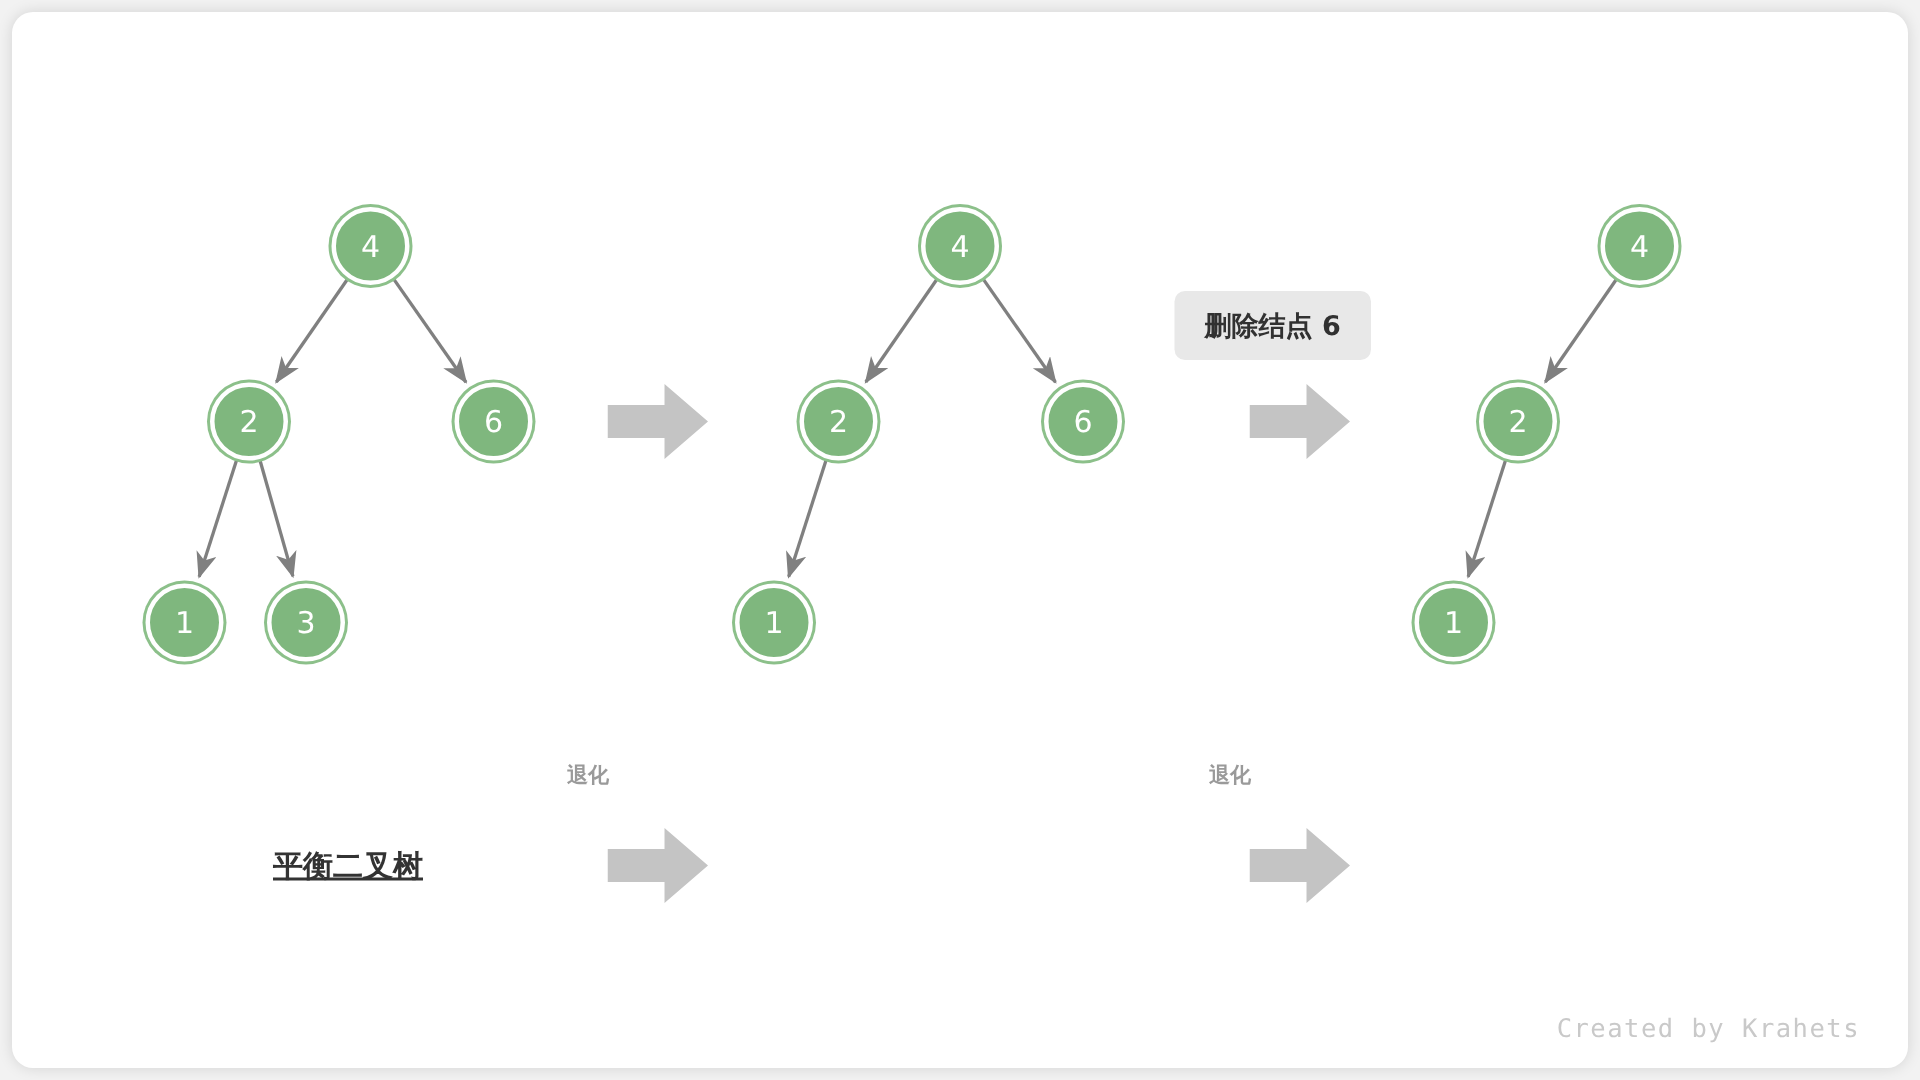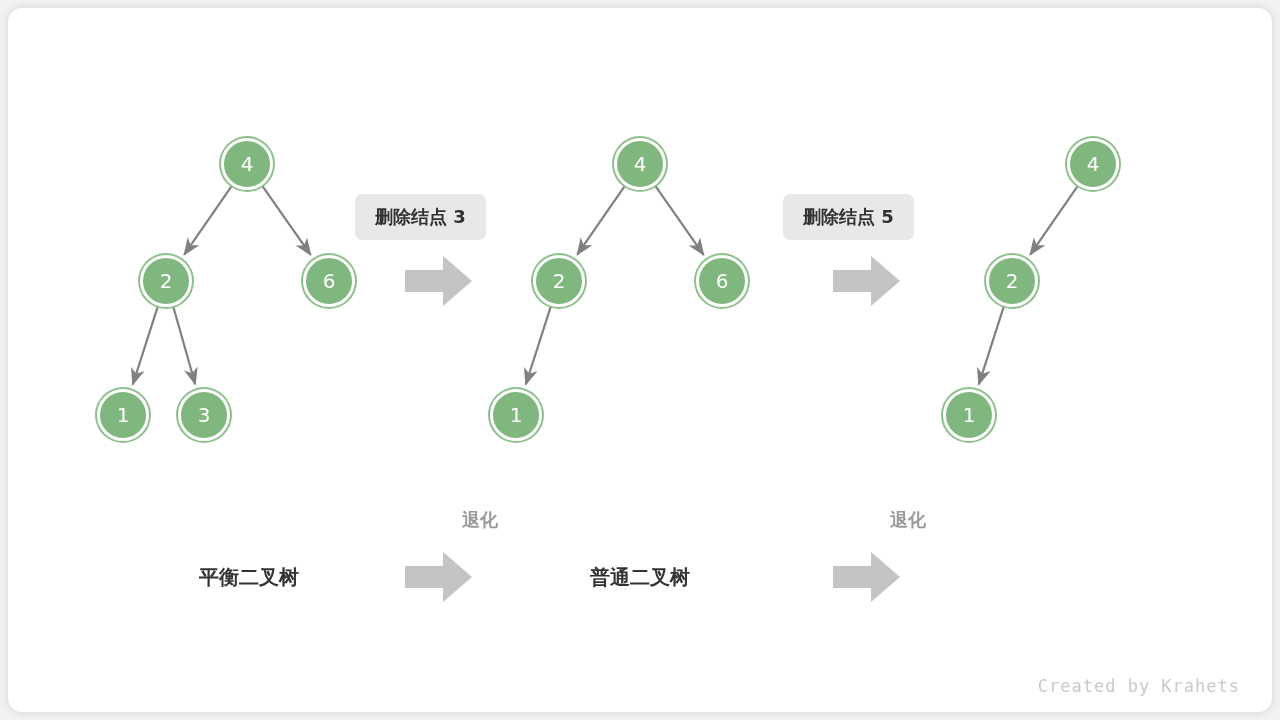--- a/index.html
+++ b/index.html
@@ -90,24 +90,24 @@
     color: #333333;
     font-size: 20px;
     font-weight: bold;
     white-space: nowrap;
     text-align: center;
     font-family: "DejaVu Sans", "Liberation Sans", sans-serif;
   }
   .sublabel {
     position: absolute;
     color: #9a9a9a;
-    font-size: 18px;
+    font-size: 14px;
     font-weight: bold;
     white-space: nowrap;
-    text-align: right;
+    text-align: left;
     font-family: "DejaVu Sans", "Liberation Sans", sans-serif;
   }
 
   .credit {
     position: absolute;
     right: 40px;
     bottom: 24px;
     color: #c9c9c9;
     font-size: 17px;
     letter-spacing: 1px;
@@ -145,42 +145,40 @@
       <div class="node" style="left: 303px; top: 255px;">6</div>
       <div class="node" style="left: 97px; top: 389px;">1</div>
       <div class="node" style="left: 178px; top: 389px;">3</div>
       <div class="node" style="left: 614px; top: 138px;">4</div>
       <div class="node" style="left: 533px; top: 255px;">2</div>
       <div class="node" style="left: 696px; top: 255px;">6</div>
       <div class="node" style="left: 490px; top: 389px;">1</div>
       <div class="node" style="left: 1067px; top: 138px;">4</div>
       <div class="node" style="left: 986px; top: 255px;">2</div>
       <div class="node" style="left: 943px; top: 389px;">1</div>
-      <div class="chip" style="left: 355px; top: 194px;">删除结点  3</div>
       <div class="block-arrow" style="left: 405px; top: 253px;">
         <svg viewBox="0 0 68 56" xmlns="http://www.w3.org/2000/svg">
           <path d="M0,17 L38,17 L38,3 L67,28 L38,53 L38,39 L0,39 Z" fill="#c4c4c4"></path>
         </svg>
       </div>
       <div class="block-arrow" style="left: 405px; top: 549px;">
         <svg viewBox="0 0 68 56" xmlns="http://www.w3.org/2000/svg">
           <path d="M0,17 L38,17 L38,3 L67,28 L38,53 L38,39 L0,39 Z" fill="#c4c4c4"></path>
         </svg>
       </div>
       <div class="sublabel" style="left: 378px; top: 508px; width: 120px;">退化</div>
-      <div class="chip" style="left: 783px; top: 194px;">删除结点  5</div>
+      <div class="chip" style="left: 783px; top: 194px;">删除结点  6</div>
       <div class="block-arrow" style="left: 833px; top: 253px;">
         <svg viewBox="0 0 68 56" xmlns="http://www.w3.org/2000/svg">
           <path d="M0,17 L38,17 L38,3 L67,28 L38,53 L38,39 L0,39 Z" fill="#c4c4c4"></path>
         </svg>
       </div>
       <div class="block-arrow" style="left: 833px; top: 549px;">
         <svg viewBox="0 0 68 56" xmlns="http://www.w3.org/2000/svg">
           <path d="M0,17 L38,17 L38,3 L67,28 L38,53 L38,39 L0,39 Z" fill="#c4c4c4"></path>
         </svg>
       </div>
       <div class="sublabel" style="left: 806px; top: 508px; width: 120px;">退化</div>
-      <div class="caption" style="left: 129px; top: 564px; width: 240px;">平衡二叉树</div>
-      <div class="caption" style="left: 520px; top: 564px; width: 240px;">普通二叉树</div>
+      <div class="caption" style="left: 112px; top: 564px; width: 240px; text-decoration: underline;">平衡二叉树</div>
     </div>
 
   <div class="credit">Created by Krahets</div>
 </div>
 
 </body></html>

